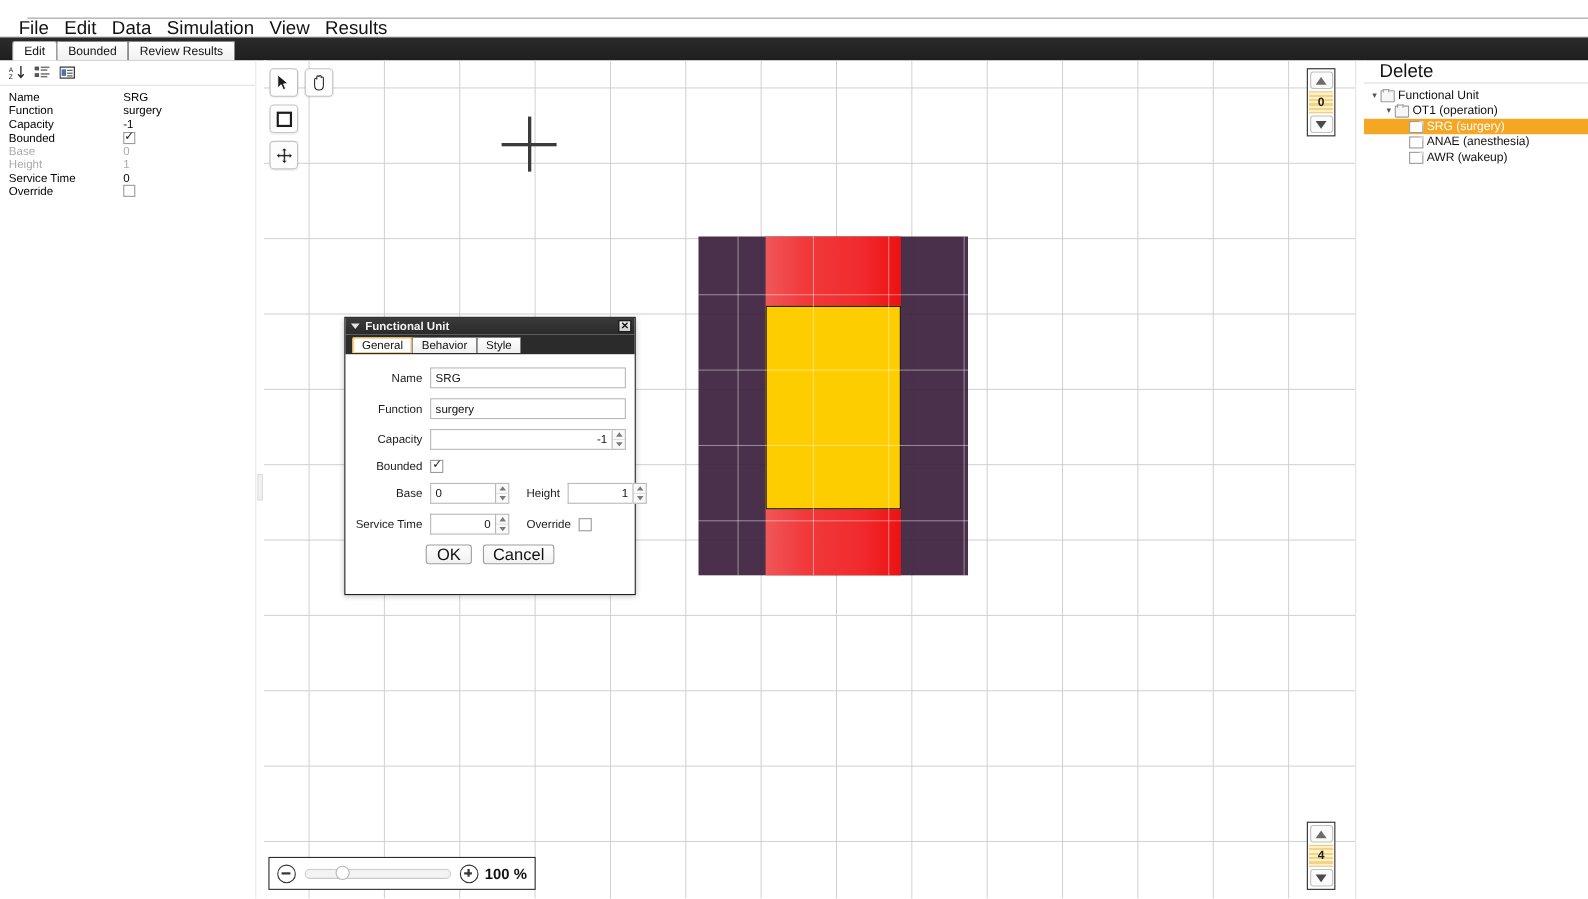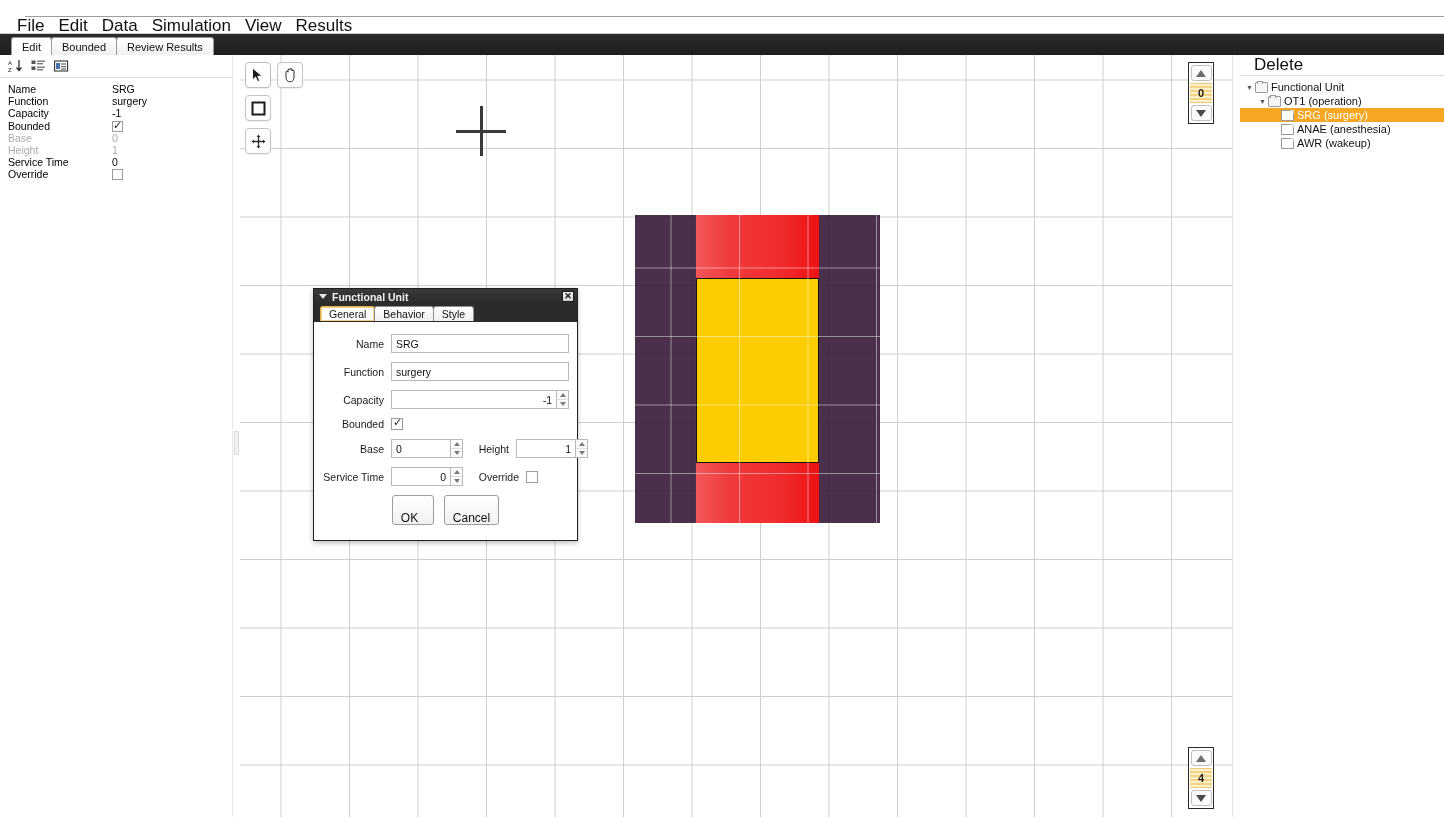--- a/index.html
+++ b/index.html
@@ -310,24 +310,24 @@
   .sm-down { width:0;height:0;border-left:3px solid transparent;border-right:3px solid transparent;border-top:4px solid #7a7a7a; }
   .dchk {
     width: 12px; height: 12px; border: 1px solid #9b9b9b; background: #fff;
     box-sizing: border-box; position: relative; flex: none;
   }
   .dchk.on::after {
     content:"\2713"; position:absolute; left:1px; top:-3px; font-size:11px; color:#1a1a1a; line-height:13px;
   }
   #dlg-buttons { display: flex; justify-content: center; gap: 10px; margin-top: 6px; }
   .dbtn {
-    min-width: 42px; height: 18px; line-height: 17px; text-align: left;
-    font-size: 12px; color: #111;
+    min-width: 42px; height: 18px; line-height: 17px; text-align: center;
+    font-size: 15px; color: #111;
     background: linear-gradient(to bottom,#ffffff,#f1f1f1);
-    border: 1px solid #9d9d9d; border-radius: 3px; box-sizing: border-box; padding: 14px 8px;
+    border: 1px solid #9d9d9d; border-radius: 3px; box-sizing: border-box; padding: 0 8px;
   }
 </style>
 </head>
 <body>
 
 <div id="titlebar">
   <div class="app-icon">m</div>
   <div class="title-text">((MODYPLAN))</div>
   <div class="wbtns">
     <div class="wbtn min"></div>
@@ -492,20 +492,28 @@
   <div class="vspin" style="left:948px; top:692px;">
     <div class="sbtn">
       <span class="tri-up hollow"></span>
     </div>
     <div class="sval">4</div>
     <div class="sbtn">
       <span class="tri-down"></span>
     </div>
   </div>
 
+  <div id="zoombar">
+    <div class="circbtn"></div>
+    <div id="zslidertrack">
+      <div id="zthumb"></div>
+    </div>
+    <div class="circbtn plus"></div>
+    <div id="zlabel">100 %</div>
+  </div>
 </div>
 
 <div id="rightsplit"></div>
 
 <div id="rightpanel">
   <div id="rp-header">Delete</div>
 
   <div style="padding-top:4px;">
     <div class="tnode" style="padding-left:4px;">
       <span class="twist">▼</span>

